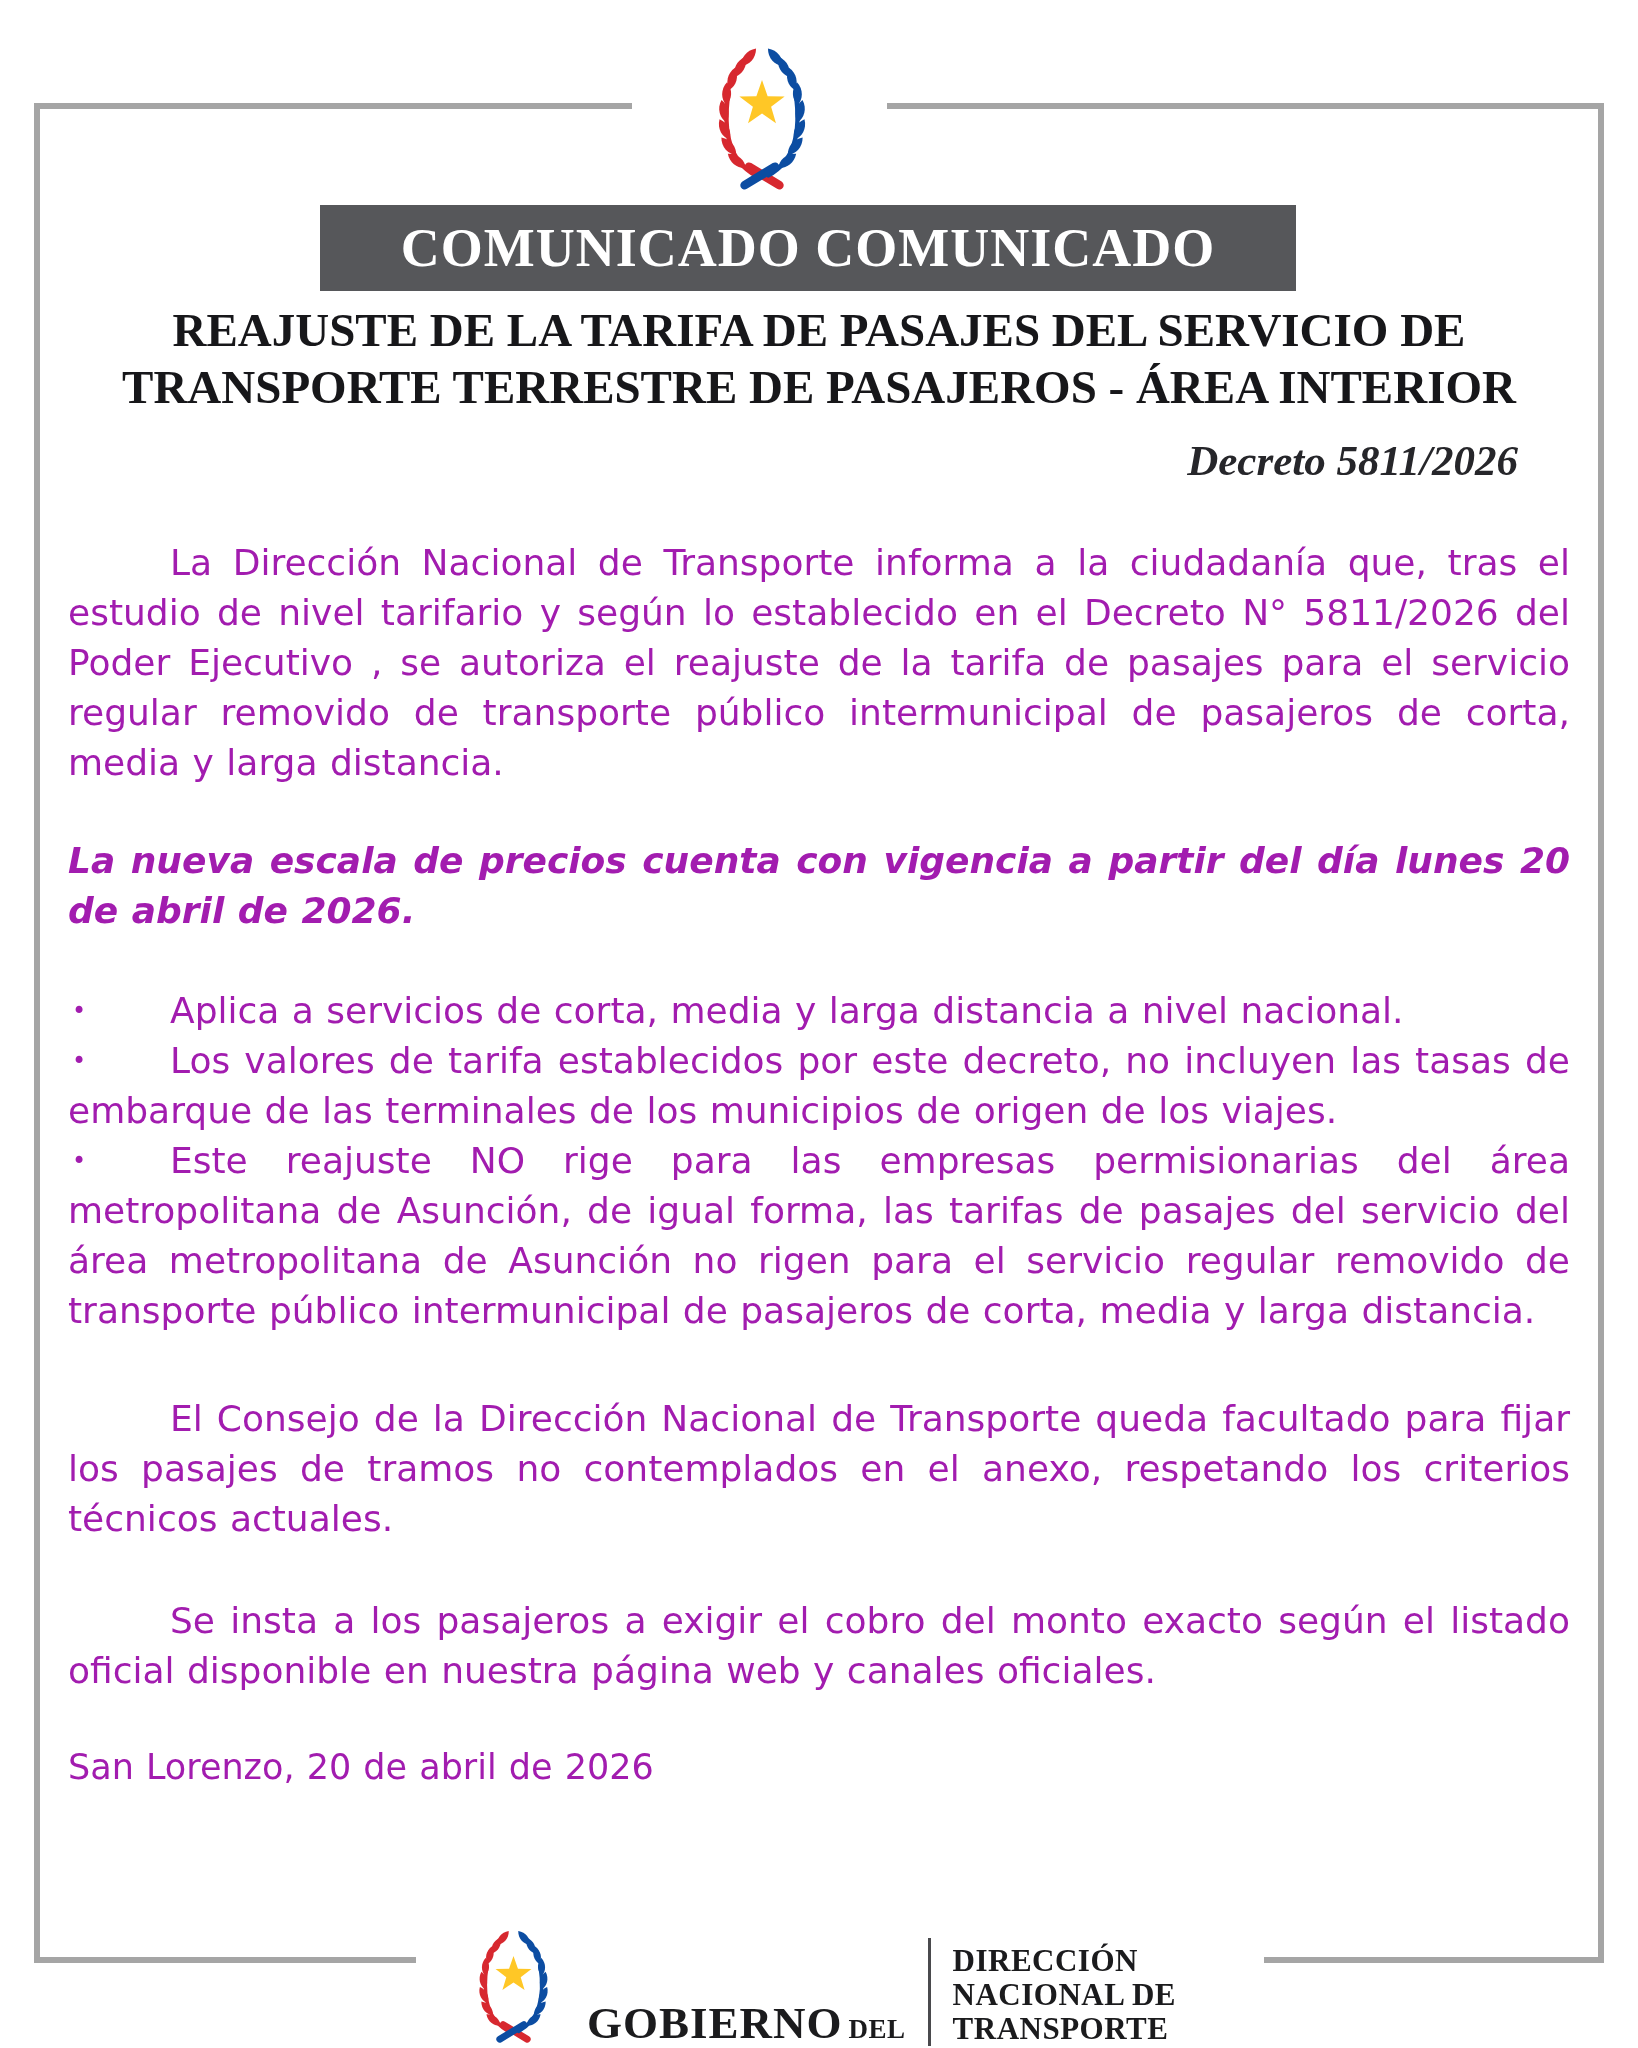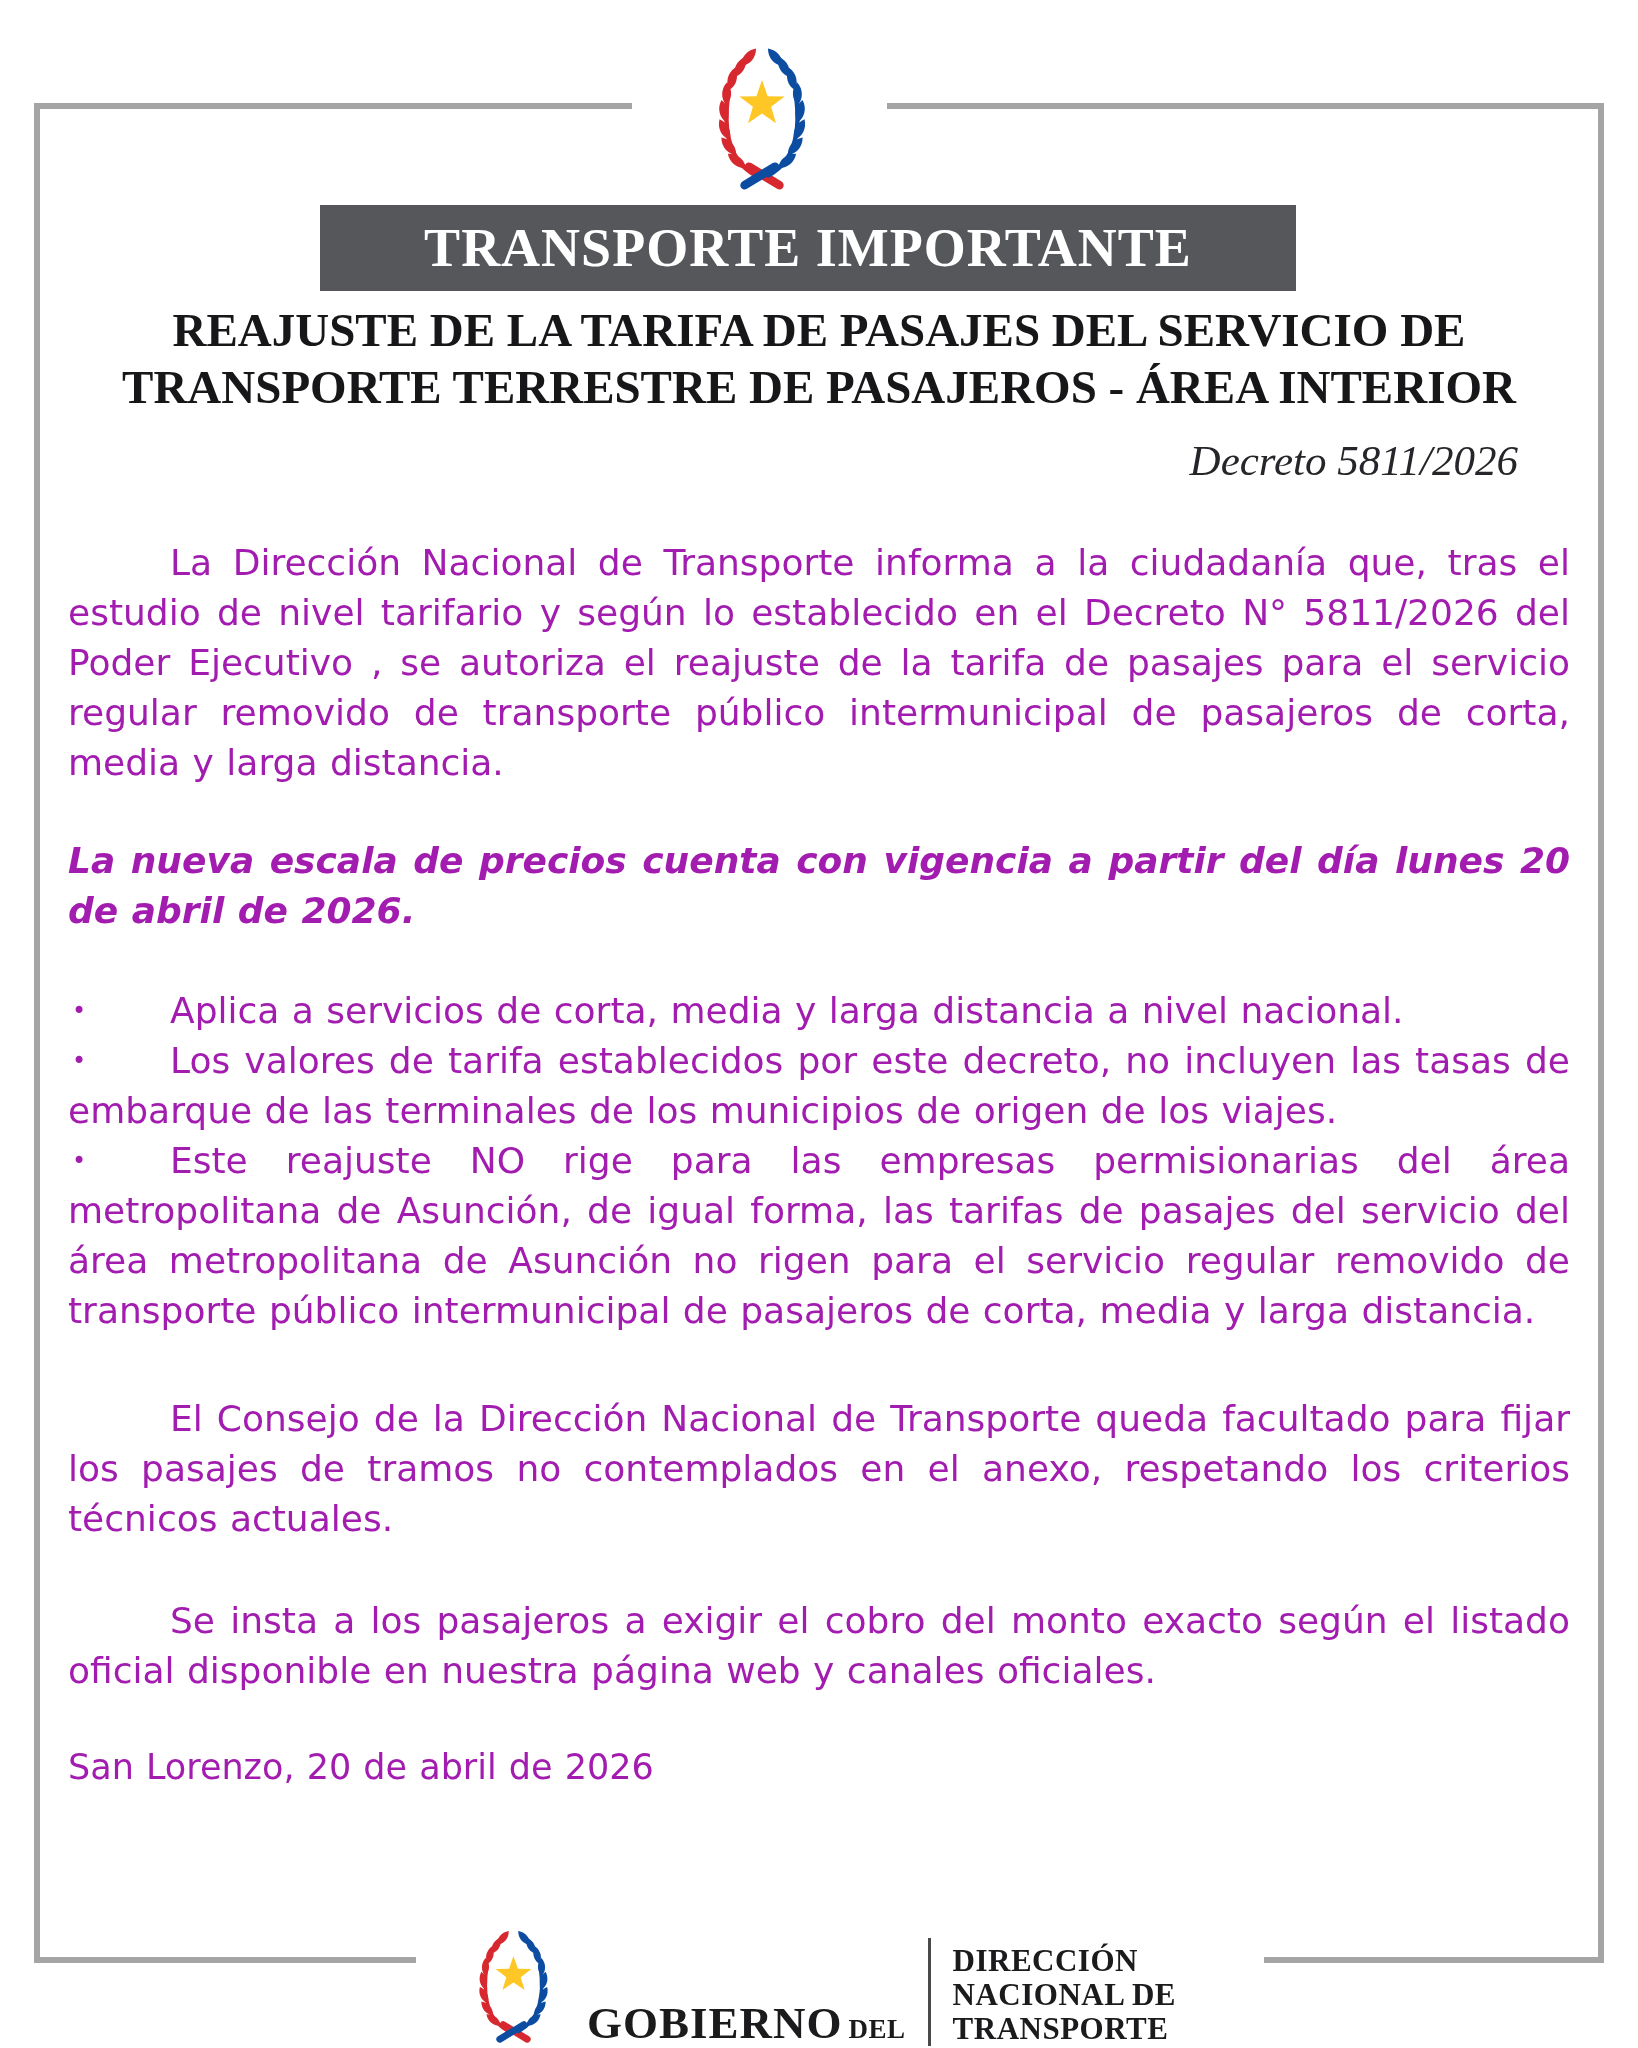--- a/index.html
+++ b/index.html
@@ -41,21 +41,21 @@
 
   
   .headline{
     position:absolute;left:40px;right:40px;top:302px;text-align:center;
     font-family:"Liberation Serif","DejaVu Serif",serif;font-weight:bold;
     font-size:47px;line-height:57px;color:#17171a;
   }
   .decree{
     position:absolute;right:120px;top:436px;
     font-family:"Liberation Serif","DejaVu Serif",serif;
-    font-weight:normal;font-style:italic;font-size:43px;color:#26262a;
+    font-weight:bold;font-style:italic;font-size:43px;color:#26262a;
   }
 
   
   .body-copy{
     position:absolute;left:68px;top:538px;width:1502px;
     font-size:36px;line-height:50px;text-align:justify;color:#a21caf;
     word-spacing:1px;
   }
   .body-copy p{margin:0;}
   .indent{text-indent:102px;}
@@ -132,21 +132,21 @@
 <div class="frame left"></div>
 <div class="frame right"></div>
 <div class="frame bottom-left"></div>
 <div class="frame bottom-right"></div>
 
 <svg class="emblem-top" viewBox="0 0 120 130">
   <use href="#wreath-symbol"></use>
 </svg>
 
 <div class="banner">
-  <span>TRANSPORTE IMPORTANTE</span>
+  <span>COMUNICADO COMUNICADO</span>
 </div>
 
 <div class="headline">
   <div>REAJUSTE DE LA TARIFA DE PASAJES DEL SERVICIO DE</div>
   <div>TRANSPORTE TERRESTRE DE PASAJEROS - ÁREA INTERIOR</div>
 </div>
 
 <div class="decree">Decreto 5811/2026</div>
 
 <div class="body-copy">

